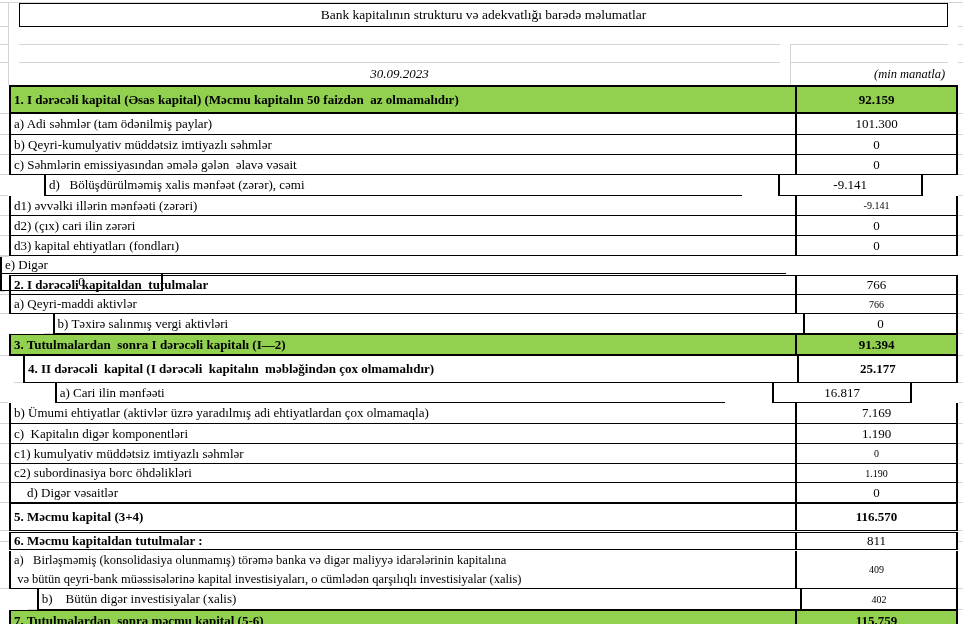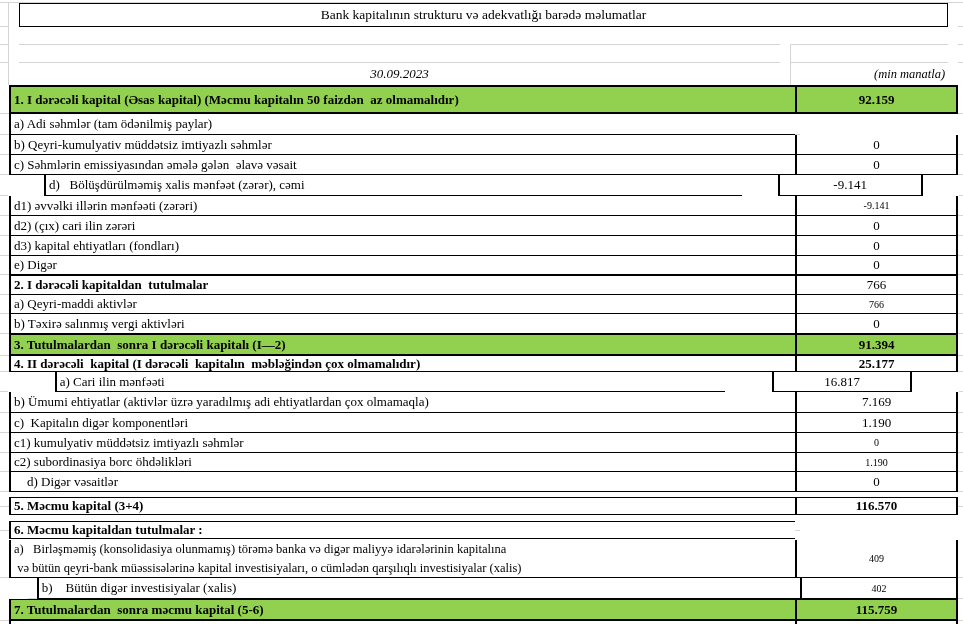--- a/index.html
+++ b/index.html
@@ -112,20 +112,21 @@
   <div id="rows">
       <div class="t-row first green bold vbold" style="height: 29px;">
         <div class="gut"></div>
         <div class="lab">1. I dərəcəli kapital (Əsas kapital) (Məcmu kapitalın 50 faizdən  az olmamalıdır)</div>
         <div class="val">92.159</div>
         <div class="rm"></div>
       </div>
       <div class="t-row" style="height: 21px;">
         <div class="gut"></div>
         <div class="lab">a) Adi səhmlər (tam ödənilmiş paylar)</div>
+        <div class="val">101.300</div>
         <div class="rm"></div>
       </div>
       <div class="t-row" style="height: 20px;">
         <div class="gut"></div>
         <div class="lab">b) Qeyri-kumulyativ müddətsiz imtiyazlı səhmlər</div>
         <div class="val">0</div>
         <div class="rm"></div>
       </div>
       <div class="t-row" style="height: 20px;">
         <div class="gut"></div>
@@ -150,51 +151,51 @@
         <div class="lab">d2) (çıx) cari ilin zərəri</div>
         <div class="val">0</div>
         <div class="rm"></div>
       </div>
       <div class="t-row" style="height: 20px;">
         <div class="gut"></div>
         <div class="lab">d3) kapital ehtiyatları (fondları)</div>
         <div class="val">0</div>
         <div class="rm"></div>
       </div>
-      <div class="t-row" style="height: 19px;">
+      <div class="t-row" style="height: 19px; flex-direction: column;">
         <div class="gut"></div>
         <div class="lab">e) Digər</div>
         <div class="val">0</div>
         <div class="rm"></div>
       </div>
       <div class="t-row sec bold" style="height: 20px;">
         <div class="gut"></div>
         <div class="lab">2. I dərəcəli kapitaldan  tutulmalar</div>
         <div class="val">766</div>
         <div class="rm"></div>
       </div>
       <div class="t-row vsmall" style="height: 19px;">
         <div class="gut"></div>
         <div class="lab">a) Qeyri-maddi aktivlər</div>
         <div class="val">766</div>
         <div class="rm"></div>
       </div>
-      <div class="t-row" style="height: 20px;">
+      <div class="t-row" style="height: 20px; padding-left: 44px;">
         <div class="gut"></div>
         <div class="lab">b) Təxirə salınmış vergi aktivləri</div>
         <div class="val">0</div>
         <div class="rm"></div>
       </div>
       <div class="t-row sec green bold vbold" style="height: 22px;">
         <div class="gut"></div>
         <div class="lab">3. Tutulmalardan  sonra I dərəcəli kapitalı (I—2)</div>
         <div class="val">91.394</div>
         <div class="rm"></div>
       </div>
-      <div class="t-row bold vbold" style="height: 16px;">
+      <div class="t-row bold vbold" style="height: 27px; padding-left: 14px;">
         <div class="gut"></div>
         <div class="lab">4. II dərəcəli  kapital (I dərəcəli  kapitalın  məbləğindən çox olmamalıdır)</div>
         <div class="val">25.177</div>
         <div class="rm"></div>
       </div>
       <div class="t-row" style="height: 20px; gap: 47px;">
         <div class="gut"></div>
         <div class="lab">a) Cari ilin mənfəəti</div>
         <div class="val">16.817</div>
         <div class="rm"></div>
@@ -222,29 +223,30 @@
         <div class="lab">c2) subordinasiya borc öhdəlikləri</div>
         <div class="val">1.190</div>
         <div class="rm"></div>
       </div>
       <div class="t-row" style="height: 20px;">
         <div class="gut"></div>
         <div class="lab">    d) Digər vəsaitlər</div>
         <div class="val">0</div>
         <div class="rm"></div>
       </div>
-      <div class="t-row sec bold vbold" style="height: 28px; align-items: center;">
+      <div class="t-row sec bold vbold" style="height: 28px;">
         <div class="gut"></div>
         <div class="lab">5. Məcmu kapital (3+4)</div>
         <div class="val">116.570</div>
         <div class="rm"></div>
       </div>
       <div class="t-row sec bold" style="height: 20px; align-items: center;">
         <div class="gut"></div>
         <div class="lab">6. Məcmu kapitaldan tutulmalar :</div>
+        <div class="val">811</div>
         <div class="rm"></div>
       </div>
       <div class="t-row vsmall ml" style="height: 38px;">
         <div class="gut"></div>
         <div class="lab">a)   Birləşməmiş (konsolidasiya olunmamış) törəmə banka və digər maliyyə idarələrinin kapitalına
  və bütün qeyri-bank müəssisələrinə kapital investisiyaları, o cümlədən qarşılıqlı investisiyalar (xalis)</div>
         <div class="val">409</div>
         <div class="rm"></div>
       </div>
       <div class="t-row vsmall" style="height: 21px; padding-left: 28px;">

